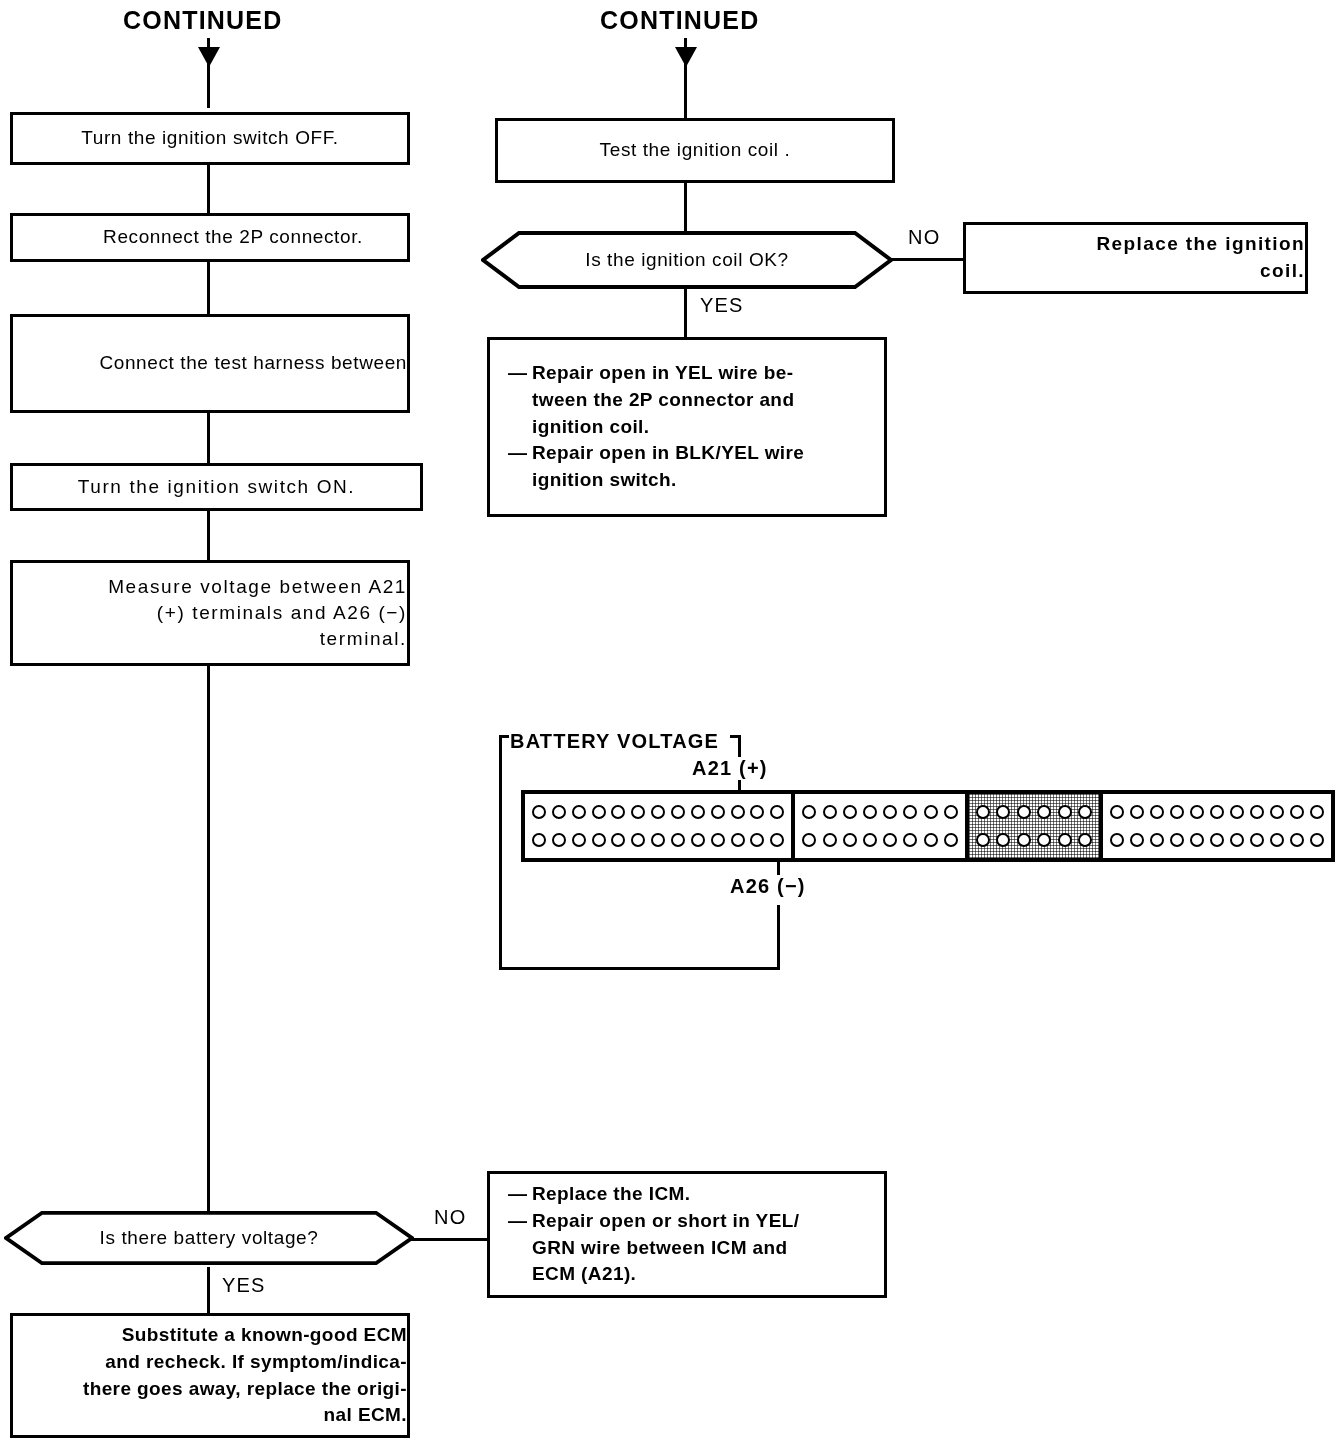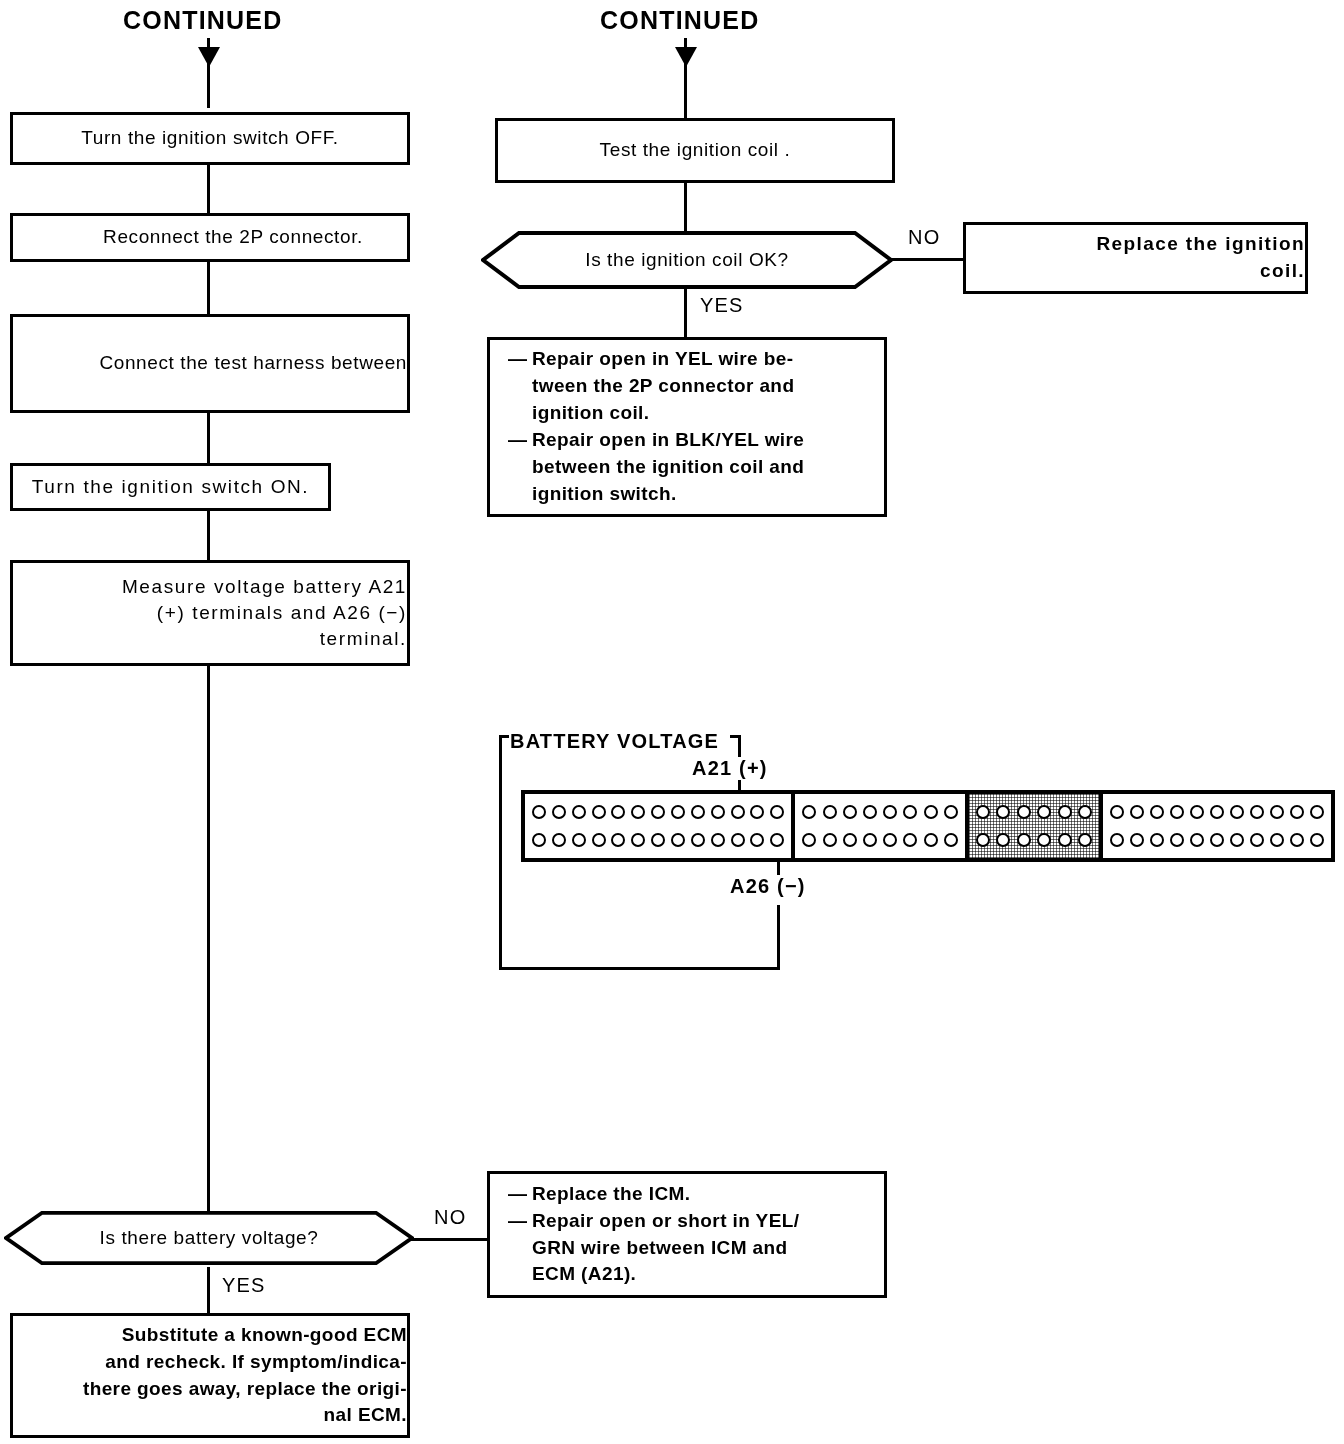--- a/index.html
+++ b/index.html
@@ -181,29 +181,29 @@
   <div class="vline" style="left:207px; top:262px; height:52px;"></div>
 
   <div class="pbox" style="left:10px; top:314px; width:400px; height:99px;">
     <div class="txt left-txt t-reg" style="padding-left:24px;">
       <div>Connect the test harness between</div>
     </div>
   </div>
 
   <div class="vline" style="left:207px; top:413px; height:50px;"></div>
 
-  <div class="pbox" style="left:10px; top:463px; width:321px; height:48px;">
+  <div class="pbox" style="left:10px; top:463px; width:413px; height:48px;">
     <div class="txt center-txt t-reg-sp">Turn the ignition switch ON.</div>
   </div>
 
   <div class="vline" style="left:207px; top:511px; height:49px;"></div>
 
   <div class="pbox" style="left:10px; top:560px; width:400px; height:106px;">
     <div class="txt left-txt t-reg-sp" style="padding-left:24px;">
-      <div>Measure voltage battery A21</div>
+      <div>Measure voltage between A21</div>
       <div>(+) terminals and A26 (−)</div>
       <div>terminal.</div>
     </div>
   </div>
 
   <div class="vline" style="left:207px; top:666px; height:547px;"></div>
 
   <div class="hex" style="left:4px; top:1211px; width:410px; height:54px;">
     <svg class="hexshape" viewBox="0 0 410 58" preserveAspectRatio="none">
       <polygon points="38,2 372,2 408,29 372,56 38,56 2,29" fill="#ffffff" stroke="#000000" stroke-width="4"></polygon>
@@ -264,21 +264,20 @@
         <div class="body">
           <div>Repair open in YEL wire be-</div>
           <div>tween the 2P connector and</div>
           <div>ignition coil.</div>
         </div>
       </div>
       <div class="row">
         <div class="dash">—</div>
         <div class="body">
           <div>Repair open in BLK/YEL wire</div>
-          <div>between the ignition coil and</div>
           <div>ignition switch.</div>
         </div>
       </div>
     </div>
   </div>
 
   <div class="vline" style="left:499px; top:735px; height:20px;"></div>
   <div class="hline" style="left:499px; top:735px; width:10px;"></div>
   <div class="conn-label" style="left:510px; top:730px;">BATTERY VOLTAGE</div>
   <div class="hline" style="left:730px; top:735px; width:11px;"></div>

